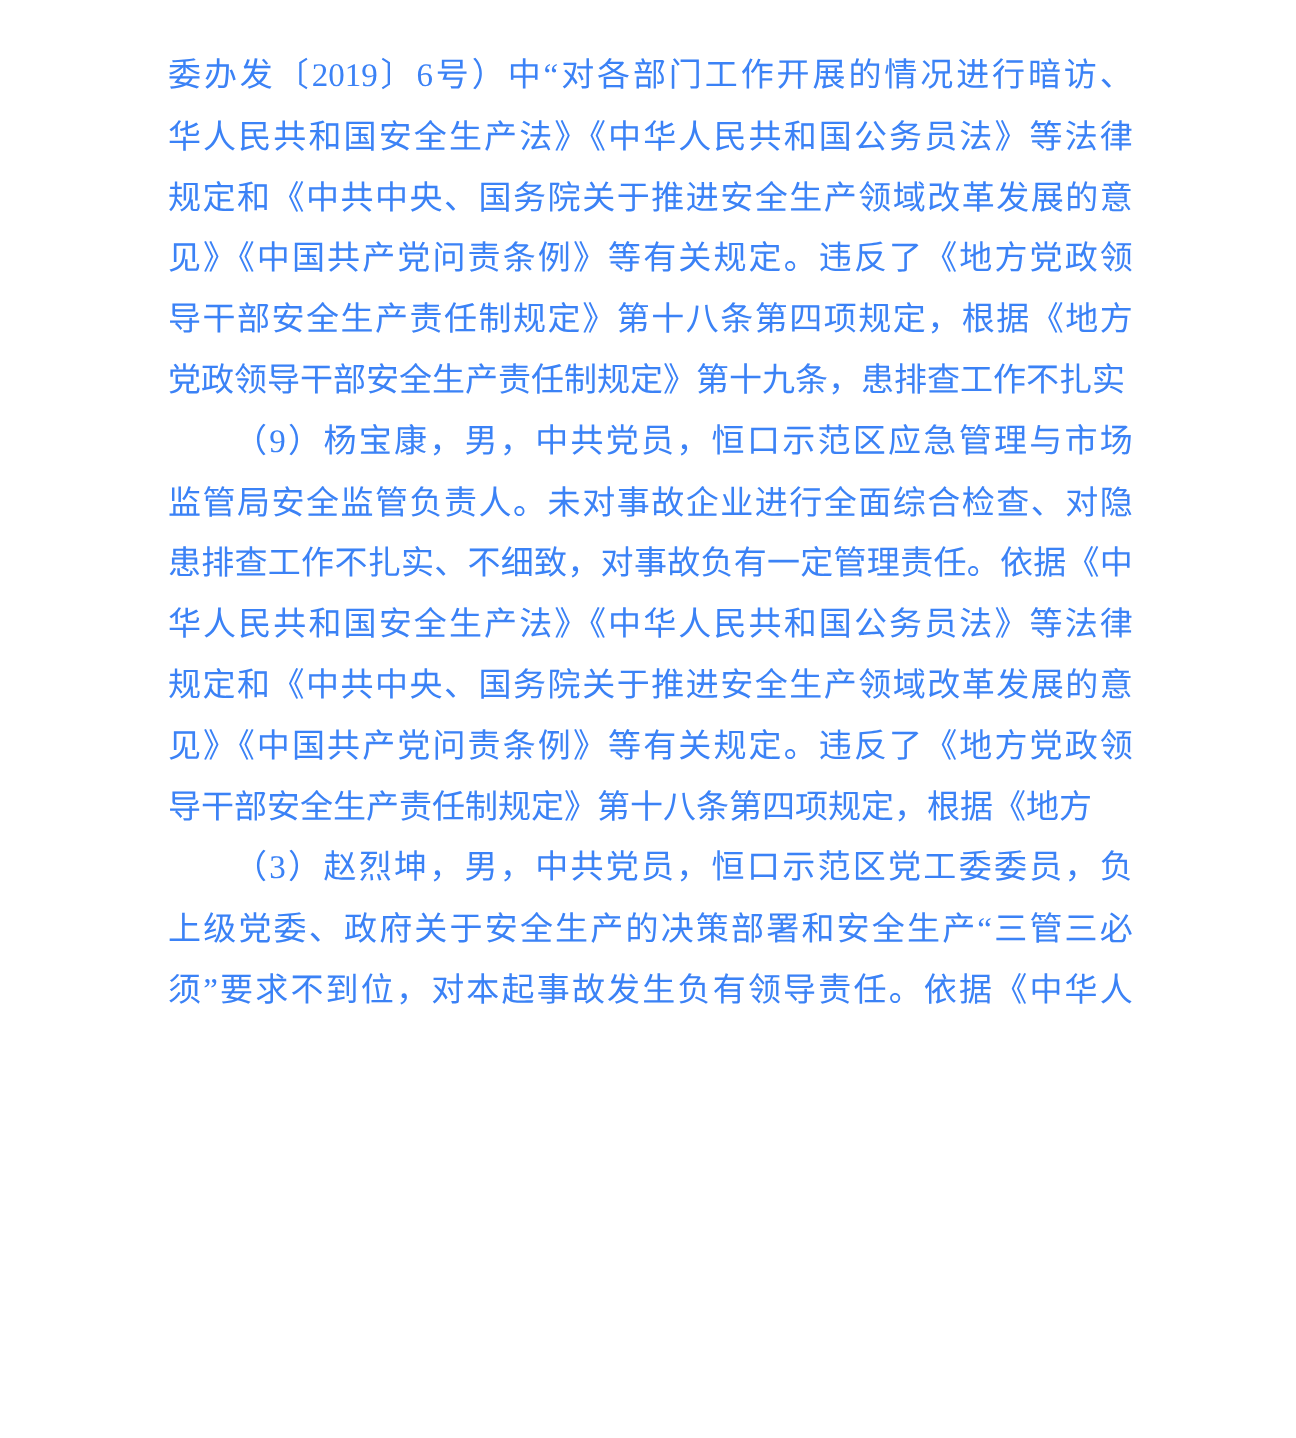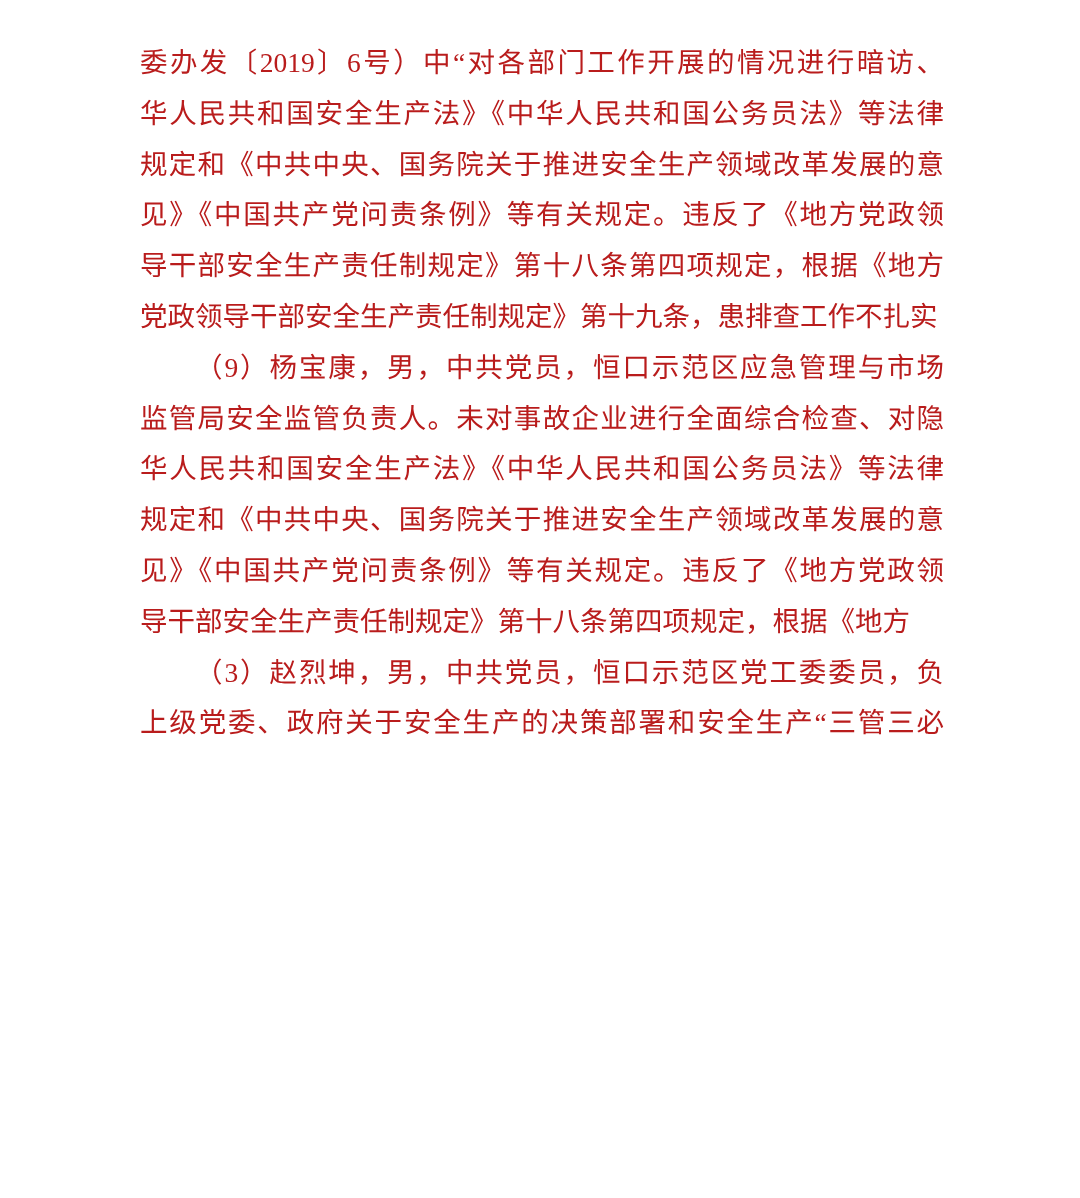--- a/index.html
+++ b/index.html
@@ -21,21 +21,21 @@
   }
   .para {
     margin: 0;
     padding: 0;
   }
   .line {
     font-family: "Liberation Serif", "DejaVu Serif", serif;
     font-size: 27.5px;
     line-height: 50.8px;
     height: 50.8px;
-    color: #b91c1c;
+    color: #3b82f6;
     text-align: justify;
     text-align-last: justify;
     text-justify: inter-character;
     overflow: hidden;
   }
   .indent-first .line:first-child {
     text-indent: 2em;
   }
   .ends .line:last-child {
     text-align-last: left;
@@ -49,22 +49,24 @@
       <div class="line">委办发〔2019〕6号）中“对各部门工作开展的情况进行暗访、</div>
       <div class="line">华人民共和国安全生产法》《中华人民共和国公务员法》等法律</div>
       <div class="line">规定和《中共中央、国务院关于推进安全生产领域改革发展的意</div>
       <div class="line">见》《中国共产党问责条例》等有关规定。违反了《地方党政领</div>
       <div class="line">导干部安全生产责任制规定》第十八条第四项规定，根据《地方</div>
       <div class="line">党政领导干部安全生产责任制规定》第十九条，患排查工作不扎实</div>
     </div>
   <div class="para indent-first ends">
       <div class="line">（9）杨宝康，男，中共党员，恒口示范区应急管理与市场</div>
       <div class="line">监管局安全监管负责人。未对事故企业进行全面综合检查、对隐</div>
+      <div class="line">患排查工作不扎实、不细致，对事故负有一定管理责任。依据《中</div>
       <div class="line">华人民共和国安全生产法》《中华人民共和国公务员法》等法律</div>
       <div class="line">规定和《中共中央、国务院关于推进安全生产领域改革发展的意</div>
       <div class="line">见》《中国共产党问责条例》等有关规定。违反了《地方党政领</div>
       <div class="line">导干部安全生产责任制规定》第十八条第四项规定，根据《地方</div>
     </div>
   <div class="para indent-first">
       <div class="line">（3）赵烈坤，男，中共党员，恒口示范区党工委委员，负</div>
       <div class="line">上级党委、政府关于安全生产的决策部署和安全生产“三管三必</div>
+      <div class="line">须”要求不到位，对本起事故发生负有领导责任。依据《中华人</div>
     </div>
 </div>
 
 </body></html>

